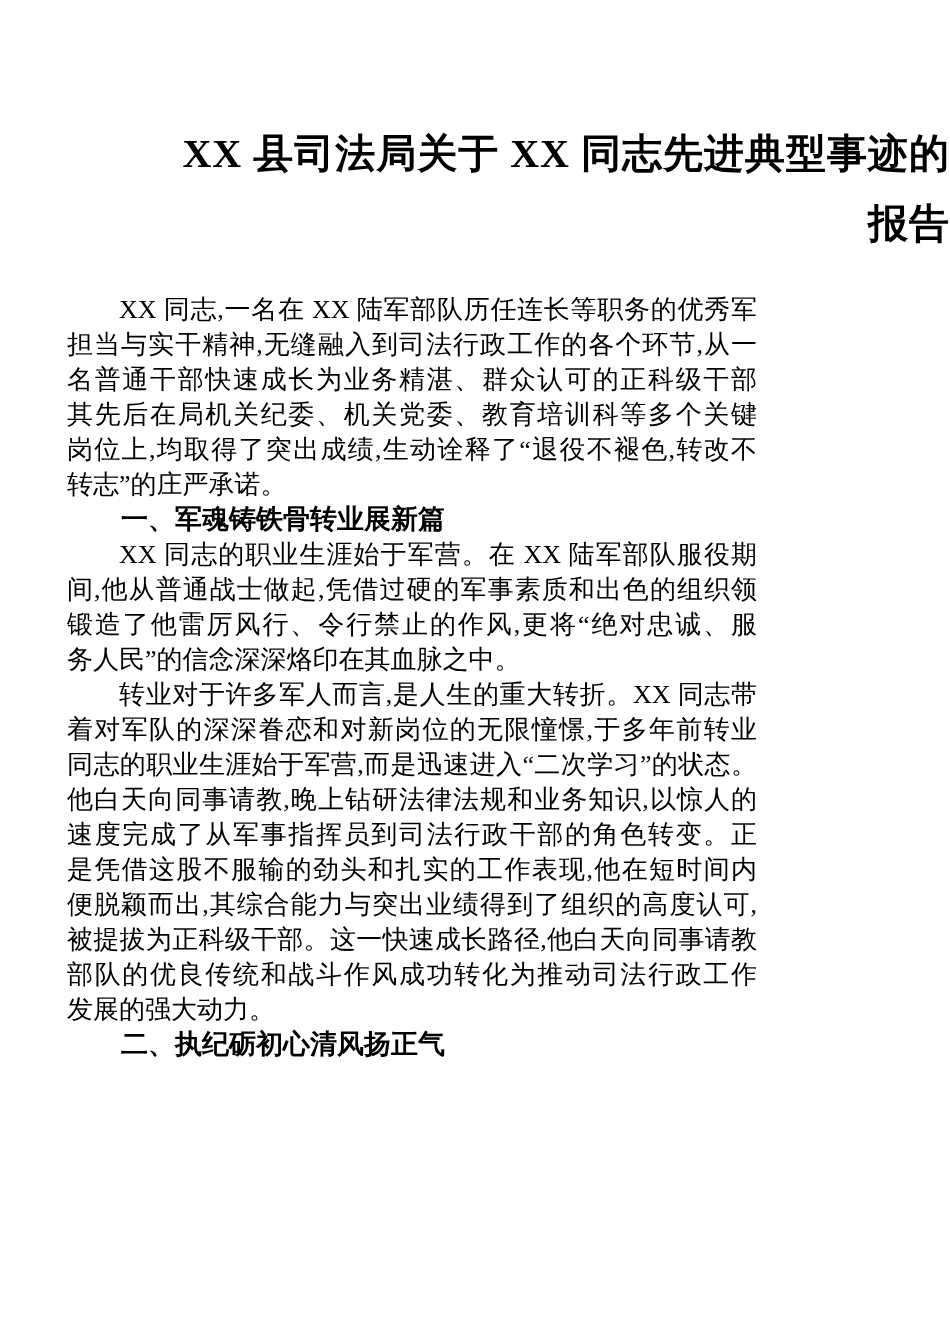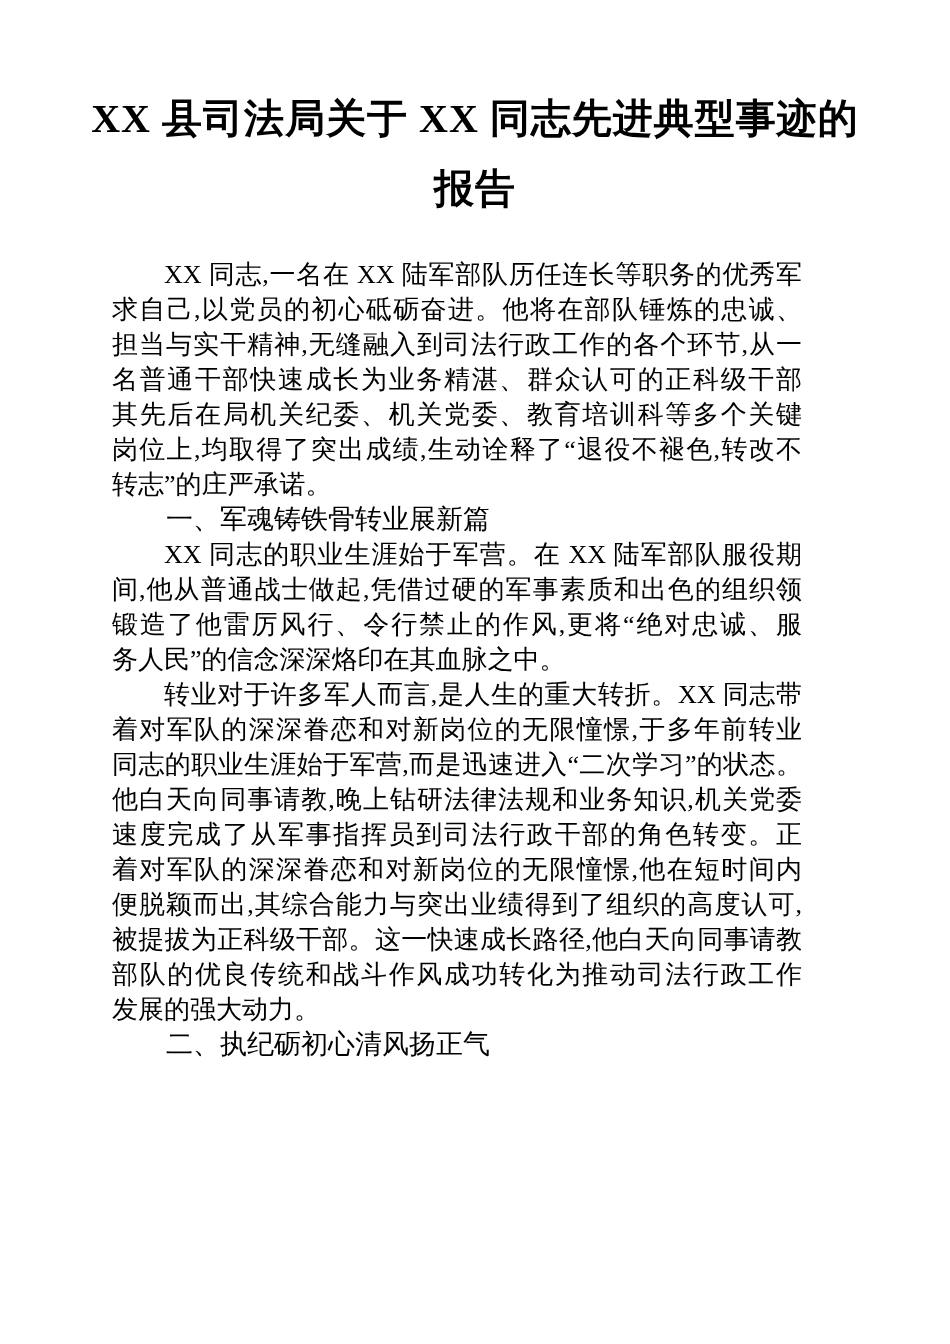--- a/index.html
+++ b/index.html
@@ -10,83 +10,82 @@
   .page {
     position: relative;
     width: 950px;
     height: 1344px;
     background: #ffffff;
     color: #000000;
     font-family: "Liberation Serif", "DejaVu Serif", serif;
     overflow: hidden;
   }
   .doc-title {
-    padding-top: 84px;
-    text-align: center;
+    padding-top: 119px;
+    text-align: right;
     font-weight: bold;
     font-size: 40px;
     line-height: 70px;
     letter-spacing: 1px;
   }
   .content {
-    margin-left: 112px;
+    margin-left: 67px;
     margin-top: 33px;
     width: 690px;
   }
   .ln {
     font-size: 26px;
     line-height: 35px;
     height: 35px;
     text-align: justify;
     text-align-last: justify;
     overflow: visible;
   }
   .ln.start {
     text-indent: 2em;
   }
   .ln.end {
     text-align-last: left;
   }
   .ln.head {
     font-family: "Liberation Sans", "DejaVu Sans", sans-serif;
-    font-weight: normal;
+    font-weight: bold;
     font-size: 27px;
     text-align-last: left;
     text-indent: 2em;
   }
 </style>
 </head>
 <body>
 
 <div class="page">
 
   <div class="doc-title">
     <div>XX 县司法局关于 XX 同志先进典型事迹的</div>
     <div>报告</div>
   </div>
 
   <div class="content">
     <div class="ln start">XX 同志,一名在 XX 陆军部队历任连长等职务的优秀军</div>
-    <div class="ln">求自己,以党员的初心砥砺奋进。他将在部队锤炼的忠诚、</div>
     <div class="ln">担当与实干精神,无缝融入到司法行政工作的各个环节,从一</div>
     <div class="ln">名普通干部快速成长为业务精湛、群众认可的正科级干部</div>
     <div class="ln">其先后在局机关纪委、机关党委、教育培训科等多个关键</div>
     <div class="ln">岗位上,均取得了突出成绩,生动诠释了“退役不褪色,转改不</div>
     <div class="ln end">转志”的庄严承诺。</div>
     <div class="ln head">一、军魂铸铁骨转业展新篇</div>
     <div class="ln start">XX 同志的职业生涯始于军营。在 XX 陆军部队服役期</div>
     <div class="ln">间,他从普通战士做起,凭借过硬的军事素质和出色的组织领</div>
     <div class="ln">锻造了他雷厉风行、令行禁止的作风,更将“绝对忠诚、服</div>
     <div class="ln end">务人民”的信念深深烙印在其血脉之中。</div>
     <div class="ln start">转业对于许多军人而言,是人生的重大转折。XX 同志带</div>
     <div class="ln">着对军队的深深眷恋和对新岗位的无限憧憬,于多年前转业</div>
     <div class="ln">同志的职业生涯始于军营,而是迅速进入“二次学习”的状态。</div>
-    <div class="ln">他白天向同事请教,晚上钻研法律法规和业务知识,机关党委</div>
+    <div class="ln">他白天向同事请教,晚上钻研法律法规和业务知识,以惊人的</div>
     <div class="ln">速度完成了从军事指挥员到司法行政干部的角色转变。正</div>
-    <div class="ln">着对军队的深深眷恋和对新岗位的无限憧憬,他在短时间内</div>
+    <div class="ln">是凭借这股不服输的劲头和扎实的工作表现,他在短时间内</div>
     <div class="ln">便脱颖而出,其综合能力与突出业绩得到了组织的高度认可,</div>
     <div class="ln">被提拔为正科级干部。这一快速成长路径,他白天向同事请教</div>
     <div class="ln">部队的优良传统和战斗作风成功转化为推动司法行政工作</div>
     <div class="ln end">发展的强大动力。</div>
     <div class="ln head">二、执纪砺初心清风扬正气</div>
   </div>
 
 </div>
 
 </body></html>

